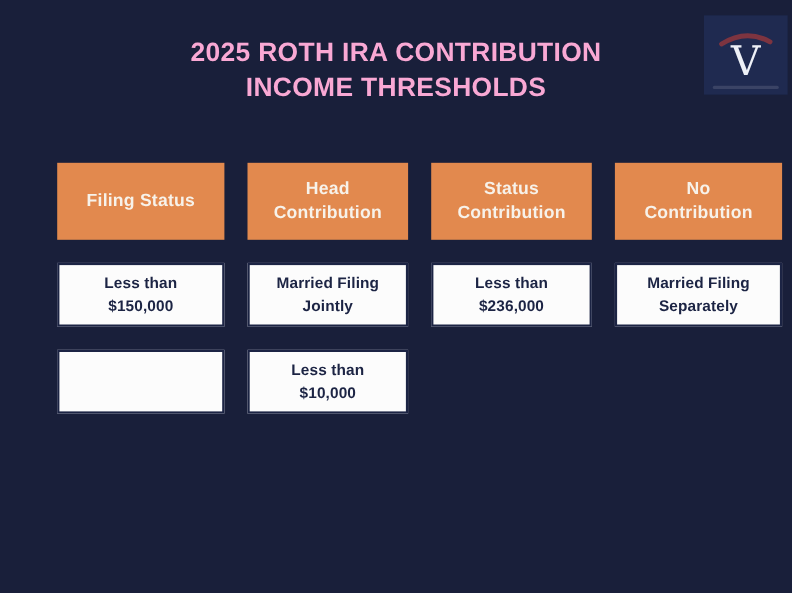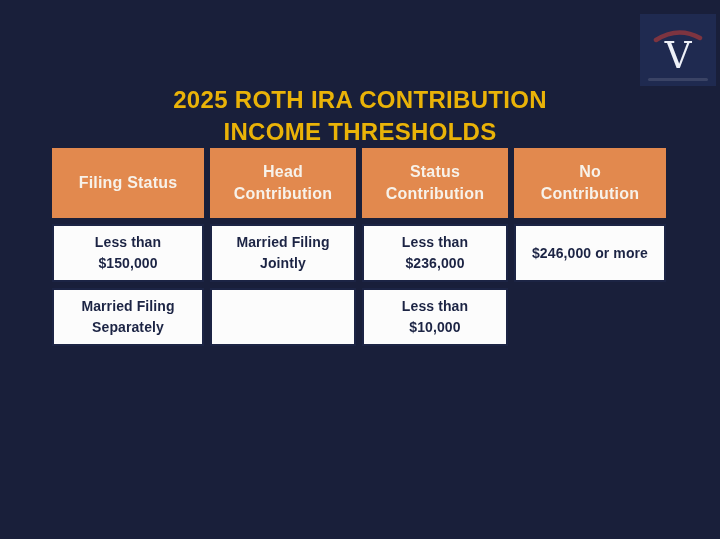--- a/index.html
+++ b/index.html
@@ -39,40 +39,40 @@
     left: 8px;
     right: 8px;
     height: 3px;
     background: rgba(255,255,255,0.12);
     border-radius: 2px;
   }
 
   
   .title {
     margin: 0;
-    padding-top: 84px;
+    padding-top: 32px;
     text-align: center;
-    color: #eab308;
+    color: #f9a8d4;
     font-size: 24px;
     font-weight: 800;
     letter-spacing: 0.3px;
     line-height: 32px;
     white-space: pre-line;
   }
 
   
   .threshold-table {
     position: absolute;
     left: 52px;
     top: 148px;
     width: 614px;
     display: grid;
     grid-template-columns: 152px 146px 146px 152px;
     grid-template-rows: 70px 58px 58px 58px;
-    gap: 6px;
+    gap: 21px;
   }
   .th {
     background: #e2894e;
     color: #f7f2ea;
     font-size: 16px;
     font-weight: 700;
     letter-spacing: 0.2px;
     line-height: 22px;
     text-align: center;
     white-space: pre-line;
@@ -120,20 +120,19 @@
   <div class="th">No
 Contribution</div>
 
   <div class="td">Less than
 $150,000</div>
 
   <div class="td">Married Filing
 Jointly</div>
   <div class="td">Less than
 $236,000</div>
-  <div class="td">$246,000 or more</div>
 
   <div class="td">Married Filing
 Separately</div>
   <div class="td"></div>
   <div class="td">Less than
 $10,000</div>
 </div>
 
 </body></html>

